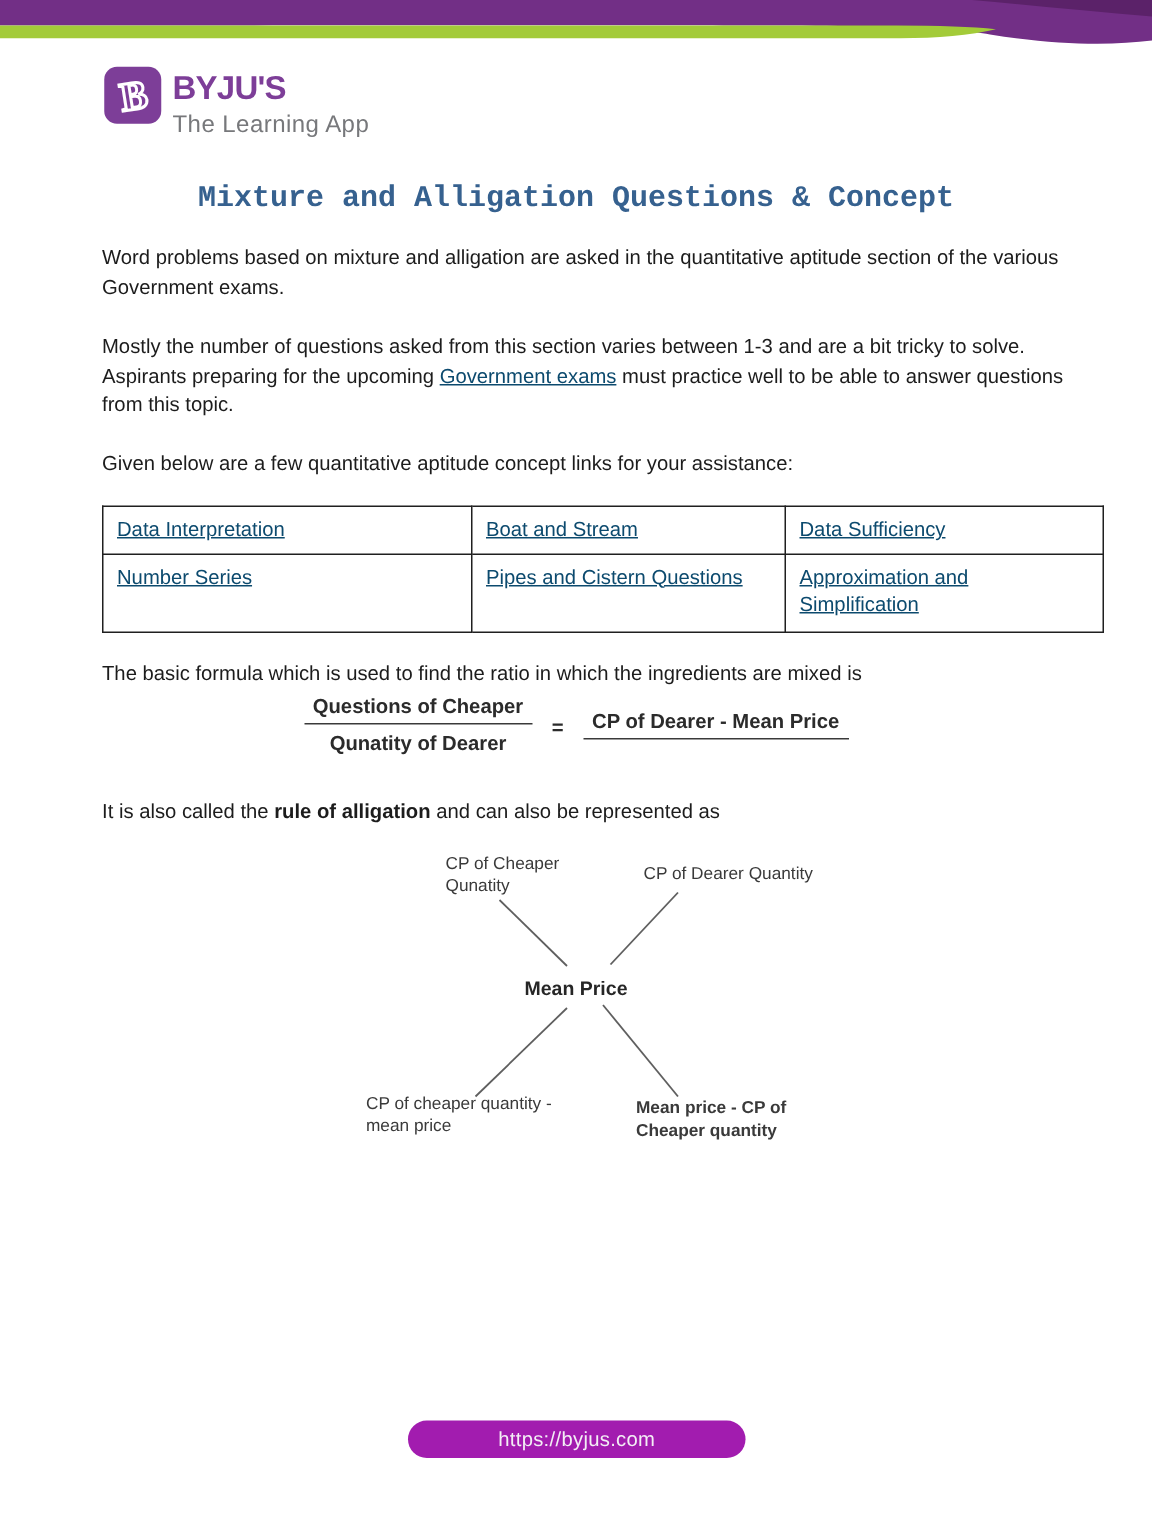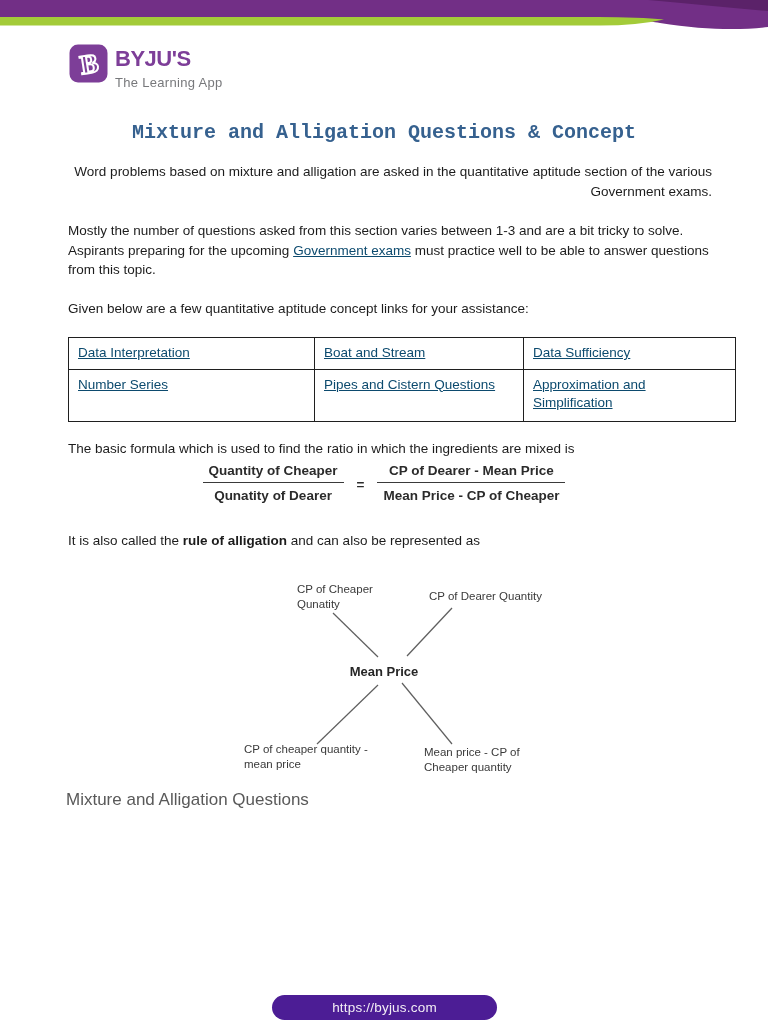--- a/index.html
+++ b/index.html
@@ -19,36 +19,36 @@
   .header-band { position: absolute; top: 0; left: 0; width: 768px; height: 34px; }
 
   
   .logo { position: absolute; top: 44px; left: 69px; display: flex; align-items: flex-start; }
   .logo-mark { width: 39px; height: 39px; }
   .logo-text { margin-left: 7px; }
   .logo-wordmark {
     font-size: 22px; font-weight: 700; letter-spacing: -0.5px;
     color: #7d3e98; line-height: 30px; font-family: "Liberation Sans", sans-serif;
   }
-  .logo-tagline { font-size: 13px; color: #77787b; margin-top: 1px; letter-spacing: 0.3px; }
+  .logo-tagline { font-size: 16px; color: #77787b; margin-top: 1px; letter-spacing: 0.3px; }
 
   
   .doc-title {
     position: absolute; top: 121px; left: 0; width: 768px;
     text-align: center;
     font-family: Liberation Mono, monospace;
     font-size: 20px; font-weight: 700; color: #36618f;
   }
 
   
   .para {
     position: absolute; left: 68px; width: 644px;
     font-size: 13.5px; line-height: 19.5px; color: #1c1c1c;
   }
-  .p1 { top: 162px; text-align: right; }
+  .p1 { top: 162px; }
   .p2 { top: 221px; }
   .p3 { top: 299px; }
   .p4 { top: 439px; }
   .p5 { top: 531px; }
   .p6 { top: 817px; }
   a.inline-link, a.cell-link {
     color: #0c4a6e; text-decoration: underline; cursor: pointer;
   }
   .bold { font-weight: 700; }
 
@@ -72,45 +72,45 @@
     position: absolute; top: 463px; left: 0; width: 768px;
     display: flex; justify-content: center; align-items: center; gap: 13px;
     font-weight: 700; font-size: 13.5px; color: #2b2b2b;
   }
   .frac { display: inline-block; text-align: center; }
   .frac .num { padding: 0 6px 4px; border-bottom: 1.6px solid #3a3a3a; }
   .frac .den { padding: 5px 6px 0; }
   .equals { font-weight: 700; padding-top: 2px; }
 
   
-  .diagram { position: absolute; top: 578px; left: 0; width: 768px; height: 205px; }
+  .diagram { position: absolute; top: 565px; left: 0; width: 768px; height: 205px; }
   .diagram svg { position: absolute; top: 0; left: 0; }
   .dia-label {
     position: absolute; font-size: 11.5px; line-height: 15px; color: #3a3a3a;
     white-space: pre-line;
   }
   .dia-tl { left: 297px; top: 4px; }
   .dia-tr { left: 429px; top: 11px; }
   .dia-center { left: 0; top: 86px; width: 768px; text-align: center; font-weight: 700; font-size: 13px; color: #262626; }
   .dia-bl { left: 244px; top: 164px; }
-  .dia-br { left: 424px; top: 167px; }
+  .dia-br { left: 424px; top: 167px; font-weight: bold; }
 
   
   .section-heading {
     position: absolute; left: 66px; top: 790px;
     font-size: 17px; font-weight: 400; color: #595959;
   }
 
   
   .footer-pill {
     position: absolute; top: 947px; left: 272px;
     width: 225px; height: 25px; border-radius: 13px;
-    background: #4c1d95;
+    background: #a21caf;
     display: flex; align-items: center; justify-content: center;
-    text-decoration: none; cursor: pointer; margin-top: 48px;
+    text-decoration: none; cursor: pointer;
   }
   .footer-pill span { color: #f3eef5; font-size: 13.5px; letter-spacing: 0.2px; }
 </style>
 </head>
 <body>
 
 <div class="page">
 
   <div class="header-band">
     <svg width="768" height="34" viewBox="0 0 768 34">
@@ -151,27 +151,26 @@
         <td class="col2"><a class="cell-link">Pipes and Cistern Questions</a></td>
         <td class="col3"><a class="cell-link">Approximation and Simplification</a></td>
       </tr>
     </tbody>
   </table>
 
   <p class="para p4">The basic formula which is used to find the ratio in which the ingredients are mixed is</p>
 
   <div class="formula">
     <span class="frac">
-      <span class="num" style="display:block">Quantity of Cheaper</span>
+      <span class="num" style="display:block">Questions of Cheaper</span>
       <span class="den" style="display:block">Qunatity of Dearer</span>
     </span>
     <span class="equals">=</span>
     <span class="frac">
       <span class="num" style="display:block">CP of Dearer - Mean Price</span>
-      <span class="den" style="display:block">Mean Price - CP of Cheaper</span>
     </span>
   </div>
 
   <p class="para p5"><span>It is also called the </span><span class="bold">rule of alligation</span><span> and can also be represented as</span></p>
 
   <div class="diagram">
     <svg width="768" height="205" viewBox="0 0 768 205">
       <line x1="333" y1="35" x2="378" y2="79" stroke="#5f5f5f" stroke-width="1.2"></line>
       <line x1="452" y1="30" x2="407" y2="78" stroke="#5f5f5f" stroke-width="1.2"></line>
       <line x1="378" y1="107" x2="317" y2="166" stroke="#5f5f5f" stroke-width="1.2"></line>
@@ -180,19 +179,18 @@
     <div class="dia-label dia-tl">CP of Cheaper
 Qunatity</div>
     <div class="dia-label dia-tr">CP of Dearer Quantity</div>
     <div class="dia-label dia-center">Mean Price</div>
     <div class="dia-label dia-bl">CP of cheaper quantity -
 mean price</div>
     <div class="dia-label dia-br">Mean price - CP of
 Cheaper quantity</div>
   </div>
 
-  <h2 class="section-heading">Mixture and Alligation Questions</h2>
 
   <a class="footer-pill">
       <span>https://byjus.com</span>
     </a>
 
 </div>
 
 </body></html>

